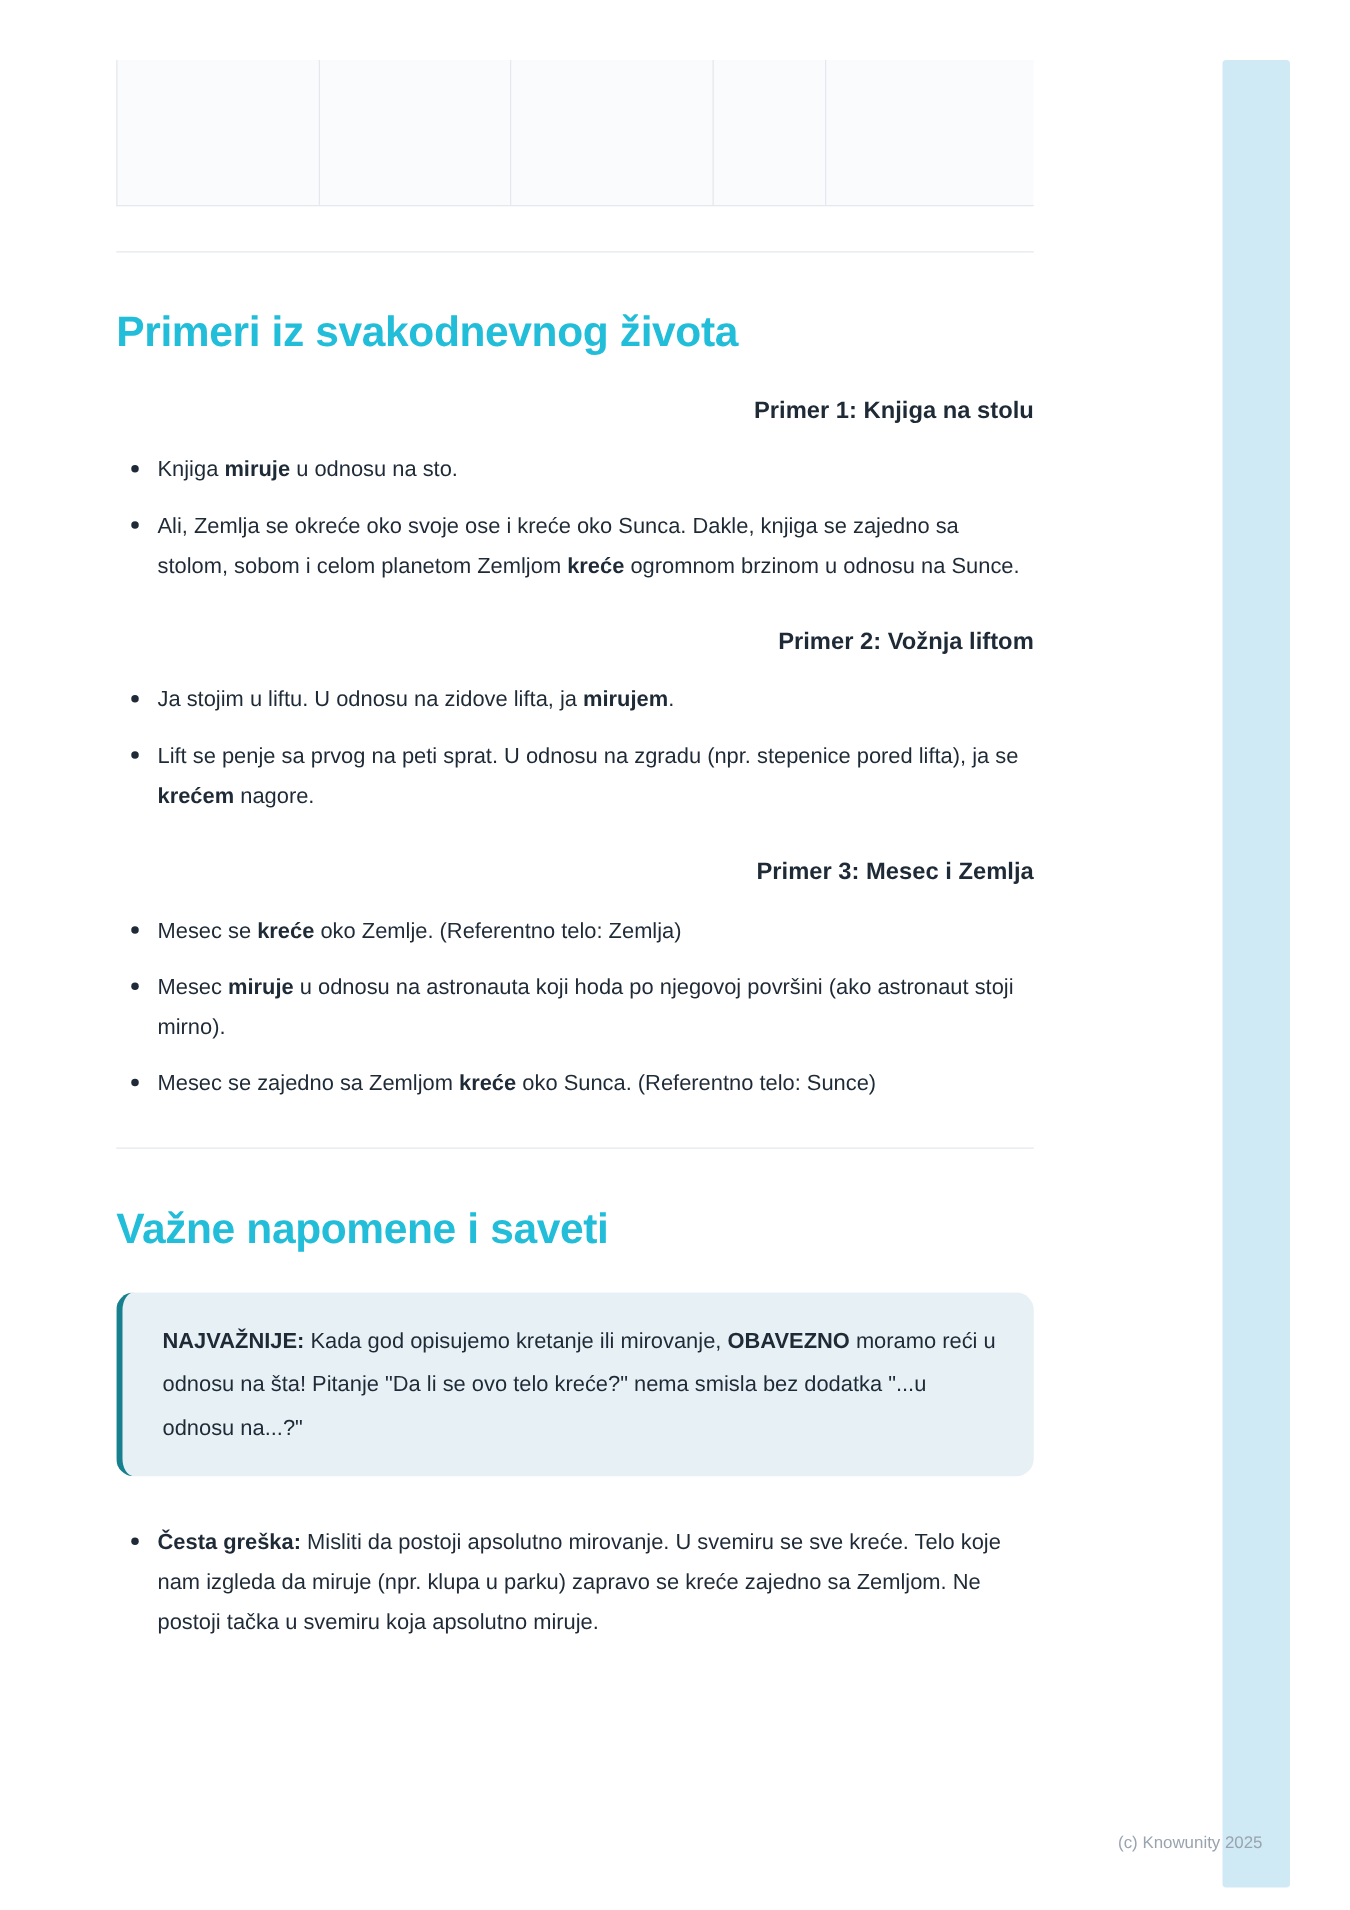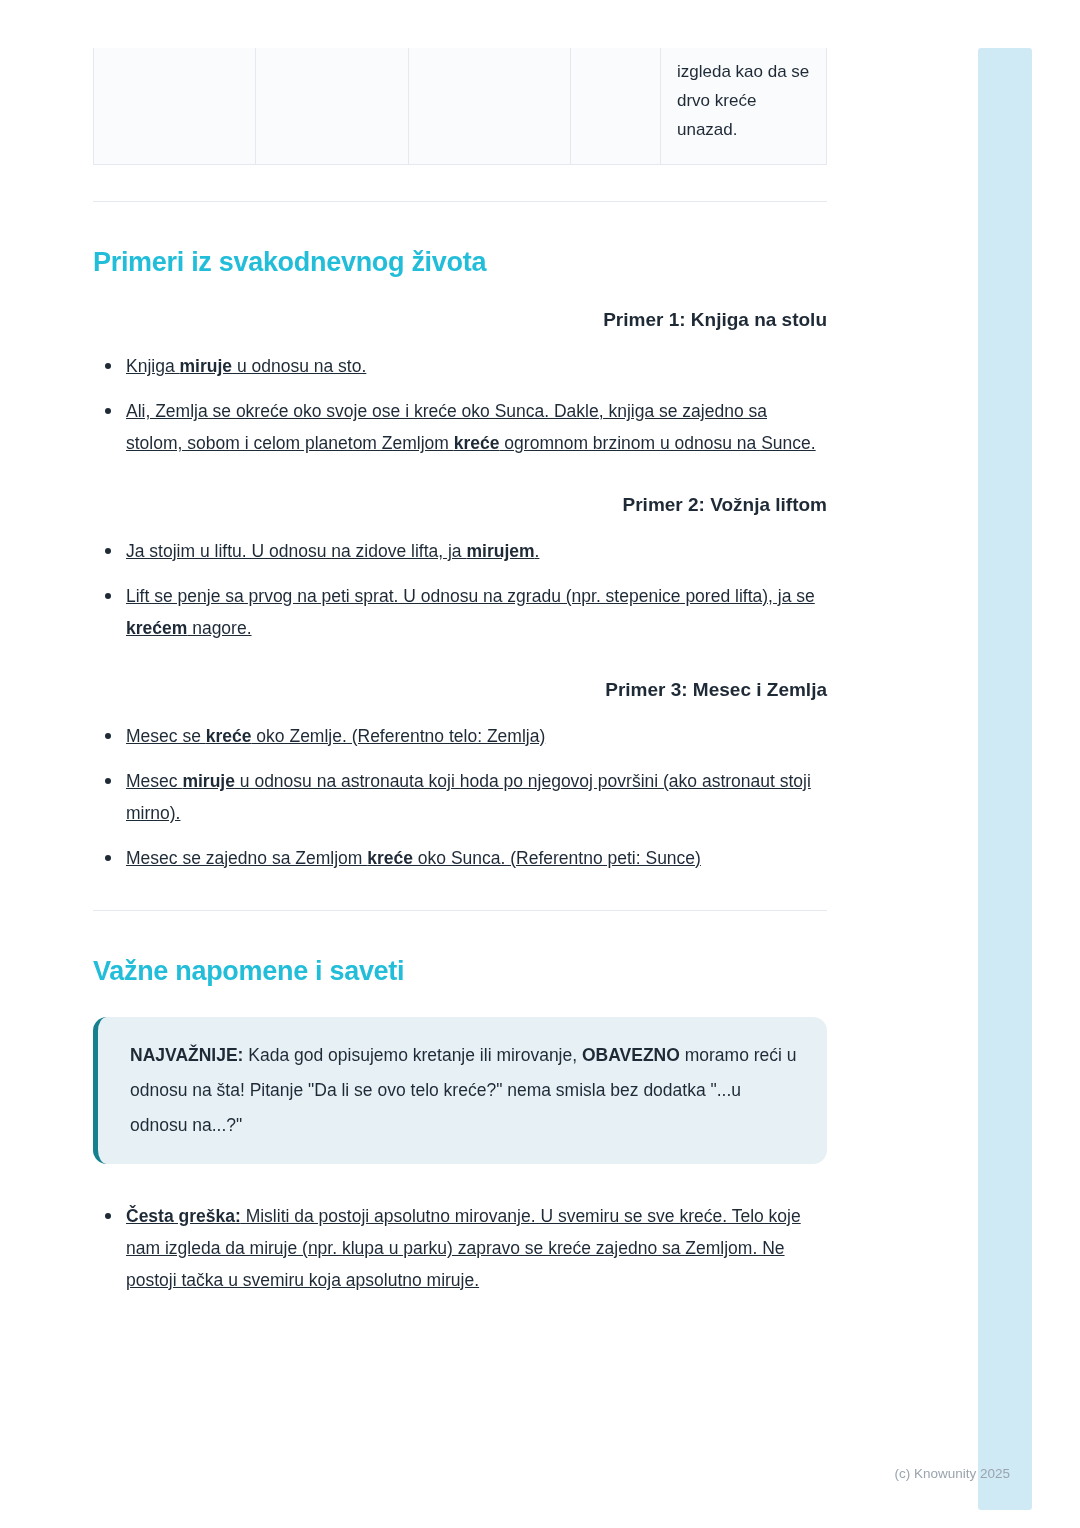--- a/index.html
+++ b/index.html
@@ -36,34 +36,34 @@
     font-size:17px;line-height:29px;color:var(--text);
   }
 
   hr.divider{
     border:none;border-top:1px solid var(--divider);
     margin:36px 0 0 0;
   }
 
   h2{
     color:var(--accent);
-    font-size:27px;line-height:1.2;font-weight:700;
+    font-size:34px;line-height:1.2;font-weight:700;
     letter-spacing:-0.3px;
     margin:44px 0 24px 0;
   }
   h3{
     color:var(--text);
     font-size:19px;line-height:1.25;font-weight:700;
     margin:30px 0 10px 0;
     text-align:right;
   }
 
   ul.bullets{
     list-style:none;margin:18px 0 34px 0;padding:0;
-    font-size:17.5px;line-height:32px;text-decoration:underline;
+    font-size:17.5px;line-height:32px;
   }
   ul.bullets li{
     position:relative;
     padding-left:33px;
     margin:13px 0;
   }
   ul.bullets li:first-child{margin-top:0;}
   ul.bullets li::before{
     content:"";
     position:absolute;left:12px;top:13px;
@@ -101,41 +101,40 @@
 
 <div class="page">
 
   <div class="content">
 
     <div class="table-frag">
       <div class="tcell"></div>
       <div class="tcell"></div>
       <div class="tcell"></div>
       <div class="tcell"></div>
-      <div class="tcell">izgleda kao da se drvo kreće unazad.</div>
     </div>
 
     <div id="content-root">
         <hr class="divider">
         <h2>Primeri iz svakodnevnog života</h2>
         <h3>Primer 1: Knjiga na stolu</h3>
         <ul class="bullets">
           <li><span>Knjiga </span><span class="b">miruje</span><span> u odnosu na sto.</span></li>
           <li><span>Ali, Zemlja se okreće oko svoje ose i kreće oko Sunca. Dakle, knjiga se zajedno sa stolom, sobom i celom planetom Zemljom </span><span class="b">kreće</span><span> ogromnom brzinom u odnosu na Sunce.</span></li>
         </ul>
         <h3>Primer 2: Vožnja liftom</h3>
         <ul class="bullets">
           <li><span>Ja stojim u liftu. U odnosu na zidove lifta, ja </span><span class="b">mirujem</span><span>.</span></li>
           <li><span>Lift se penje sa prvog na peti sprat. U odnosu na zgradu (npr. stepenice pored lifta), ja se </span><span class="b">krećem</span><span> nagore.</span></li>
         </ul>
         <h3>Primer 3: Mesec i Zemlja</h3>
         <ul class="bullets">
           <li><span>Mesec se </span><span class="b">kreće</span><span> oko Zemlje. (Referentno telo: Zemlja)</span></li>
           <li><span>Mesec </span><span class="b">miruje</span><span> u odnosu na astronauta koji hoda po njegovoj površini (ako astronaut stoji mirno).</span></li>
-          <li><span>Mesec se zajedno sa Zemljom </span><span class="b">kreće</span><span> oko Sunca. (Referentno peti: Sunce)</span></li>
+          <li><span>Mesec se zajedno sa Zemljom </span><span class="b">kreće</span><span> oko Sunca. (Referentno telo: Sunce)</span></li>
         </ul>
         <hr class="divider">
         <h2>Važne napomene i saveti</h2>
         <div class="callout">
           <p><span class="b">NAJVAŽNIJE:</span><span> Kada god opisujemo kretanje ili mirovanje, </span><span class="b">OBAVEZNO</span><span> moramo reći u odnosu na šta! Pitanje "Da li se ovo telo kreće?" nema smisla bez dodatka "...u odnosu na...?"</span></p>
         </div>
         <ul class="bullets">
           <li><span class="b">Česta greška:</span><span> Misliti da postoji apsolutno mirovanje. U svemiru se sve kreće. Telo koje nam izgleda da miruje (npr. klupa u parku) zapravo se kreće zajedno sa Zemljom. Ne postoji tačka u svemiru koja apsolutno miruje.</span></li>
         </ul>
       </div>

